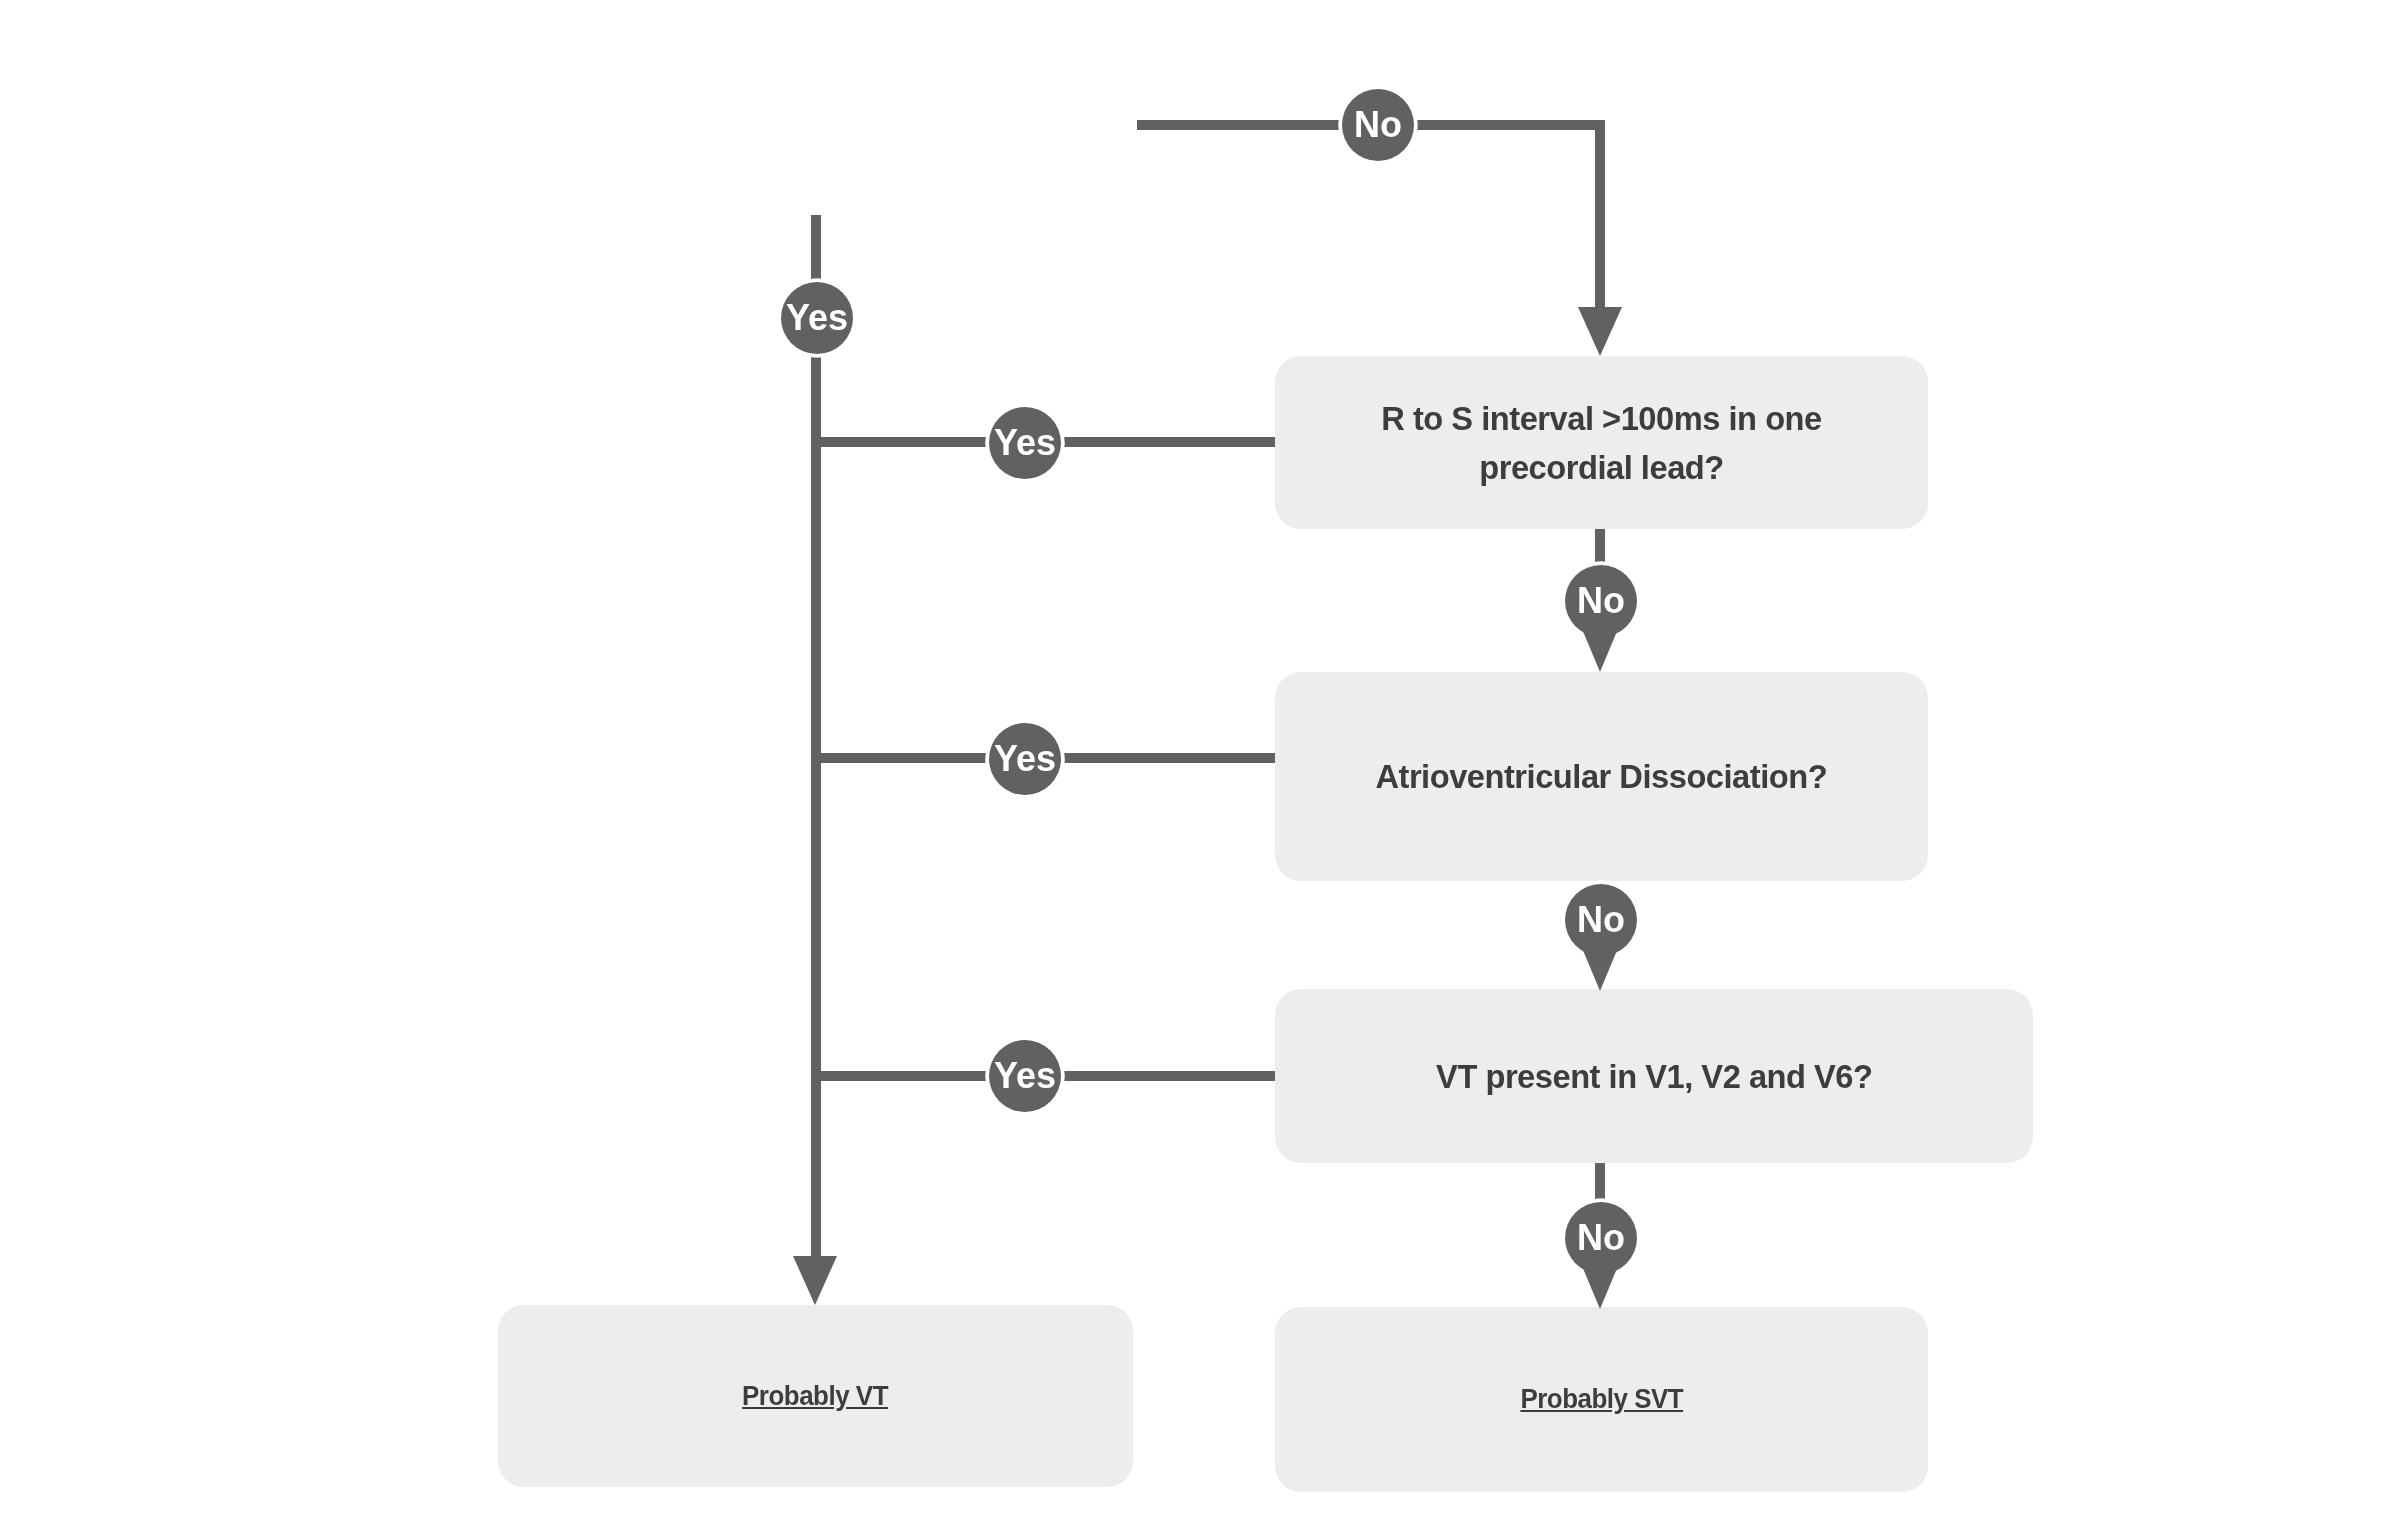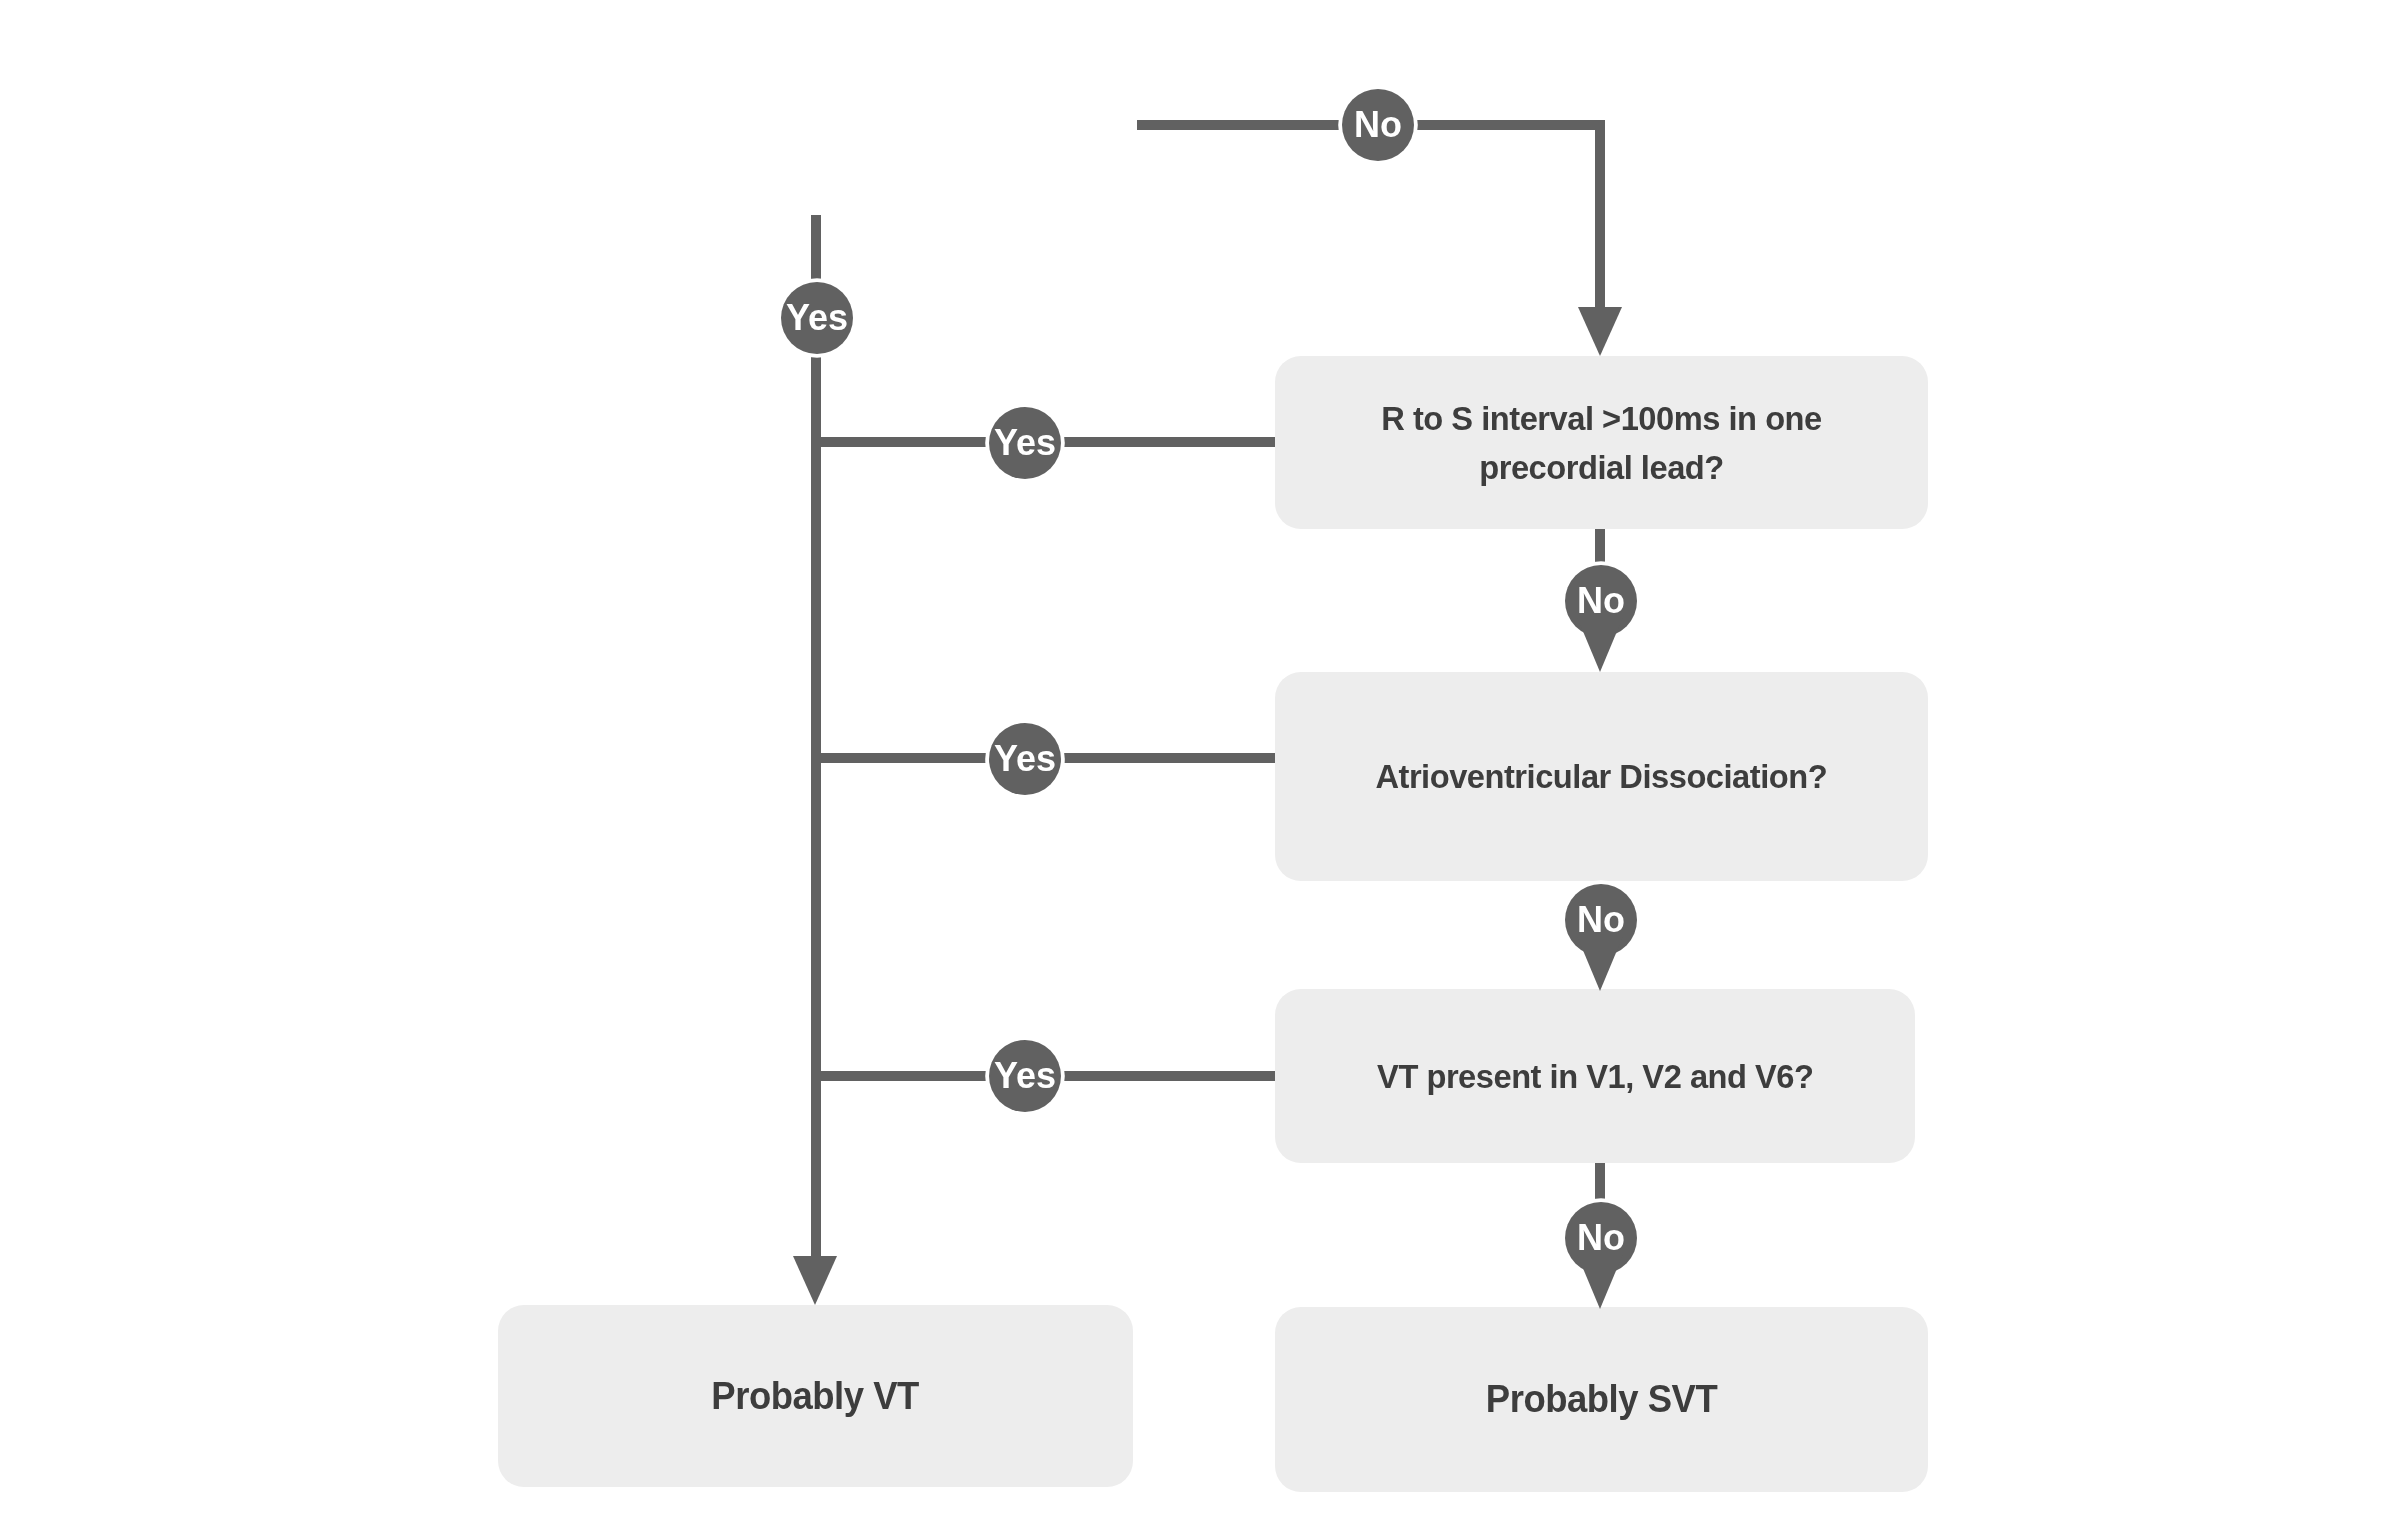--- a/index.html
+++ b/index.html
@@ -24,26 +24,26 @@
     color: #3d3d3d;
     font-weight: 700;
     z-index: 2;
   }
   .node .label {
     display: block;
     transform: scaleX(0.96);
     letter-spacing: -0.5px;
   }
   .question { font-size: 34px; line-height: 49px; }
-  .result   { font-size: 38px; line-height: 49px; }
+  .result   { font-size: 27px; line-height: 49px; text-decoration: underline; }
 
   #node-q1  { left: 497px;  top: 35px;   width: 640px; height: 180px; padding: 0 38px; box-sizing: border-box; }
   #node-q2  { left: 1275px; top: 356px;  width: 653px; height: 173px; padding: 0 38px; box-sizing: border-box; }
   #node-q3  { left: 1275px; top: 672px;  width: 653px; height: 209px; padding: 0 38px; box-sizing: border-box; justify-content: center; }
-  #node-q4  { left: 1275px; top: 989px; width: 640px; height: 174px; padding: 12px 38px; box-sizing: border-box; }
+  #node-q4  { left: 1275px; top: 989px; width: 758px; height: 174px; padding: 12px 38px; box-sizing: border-box; }
   #node-vt  { left: 498px;  top: 1305px; width: 635px; height: 182px; }
   #node-svt { left: 1275px; top: 1307px; width: 653px; height: 185px; }
 
   
   .edge {
     position: absolute;
     background: #616161;
     z-index: 1;
   }
   

